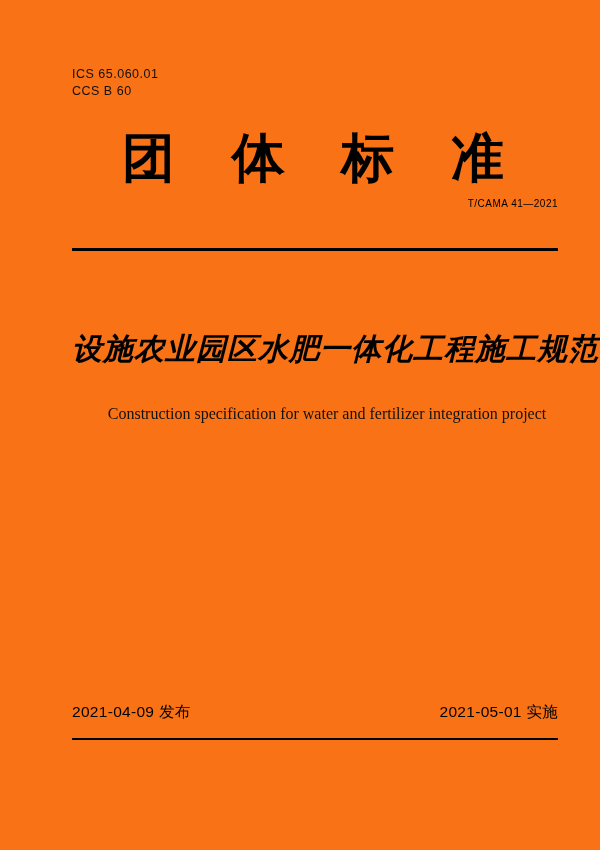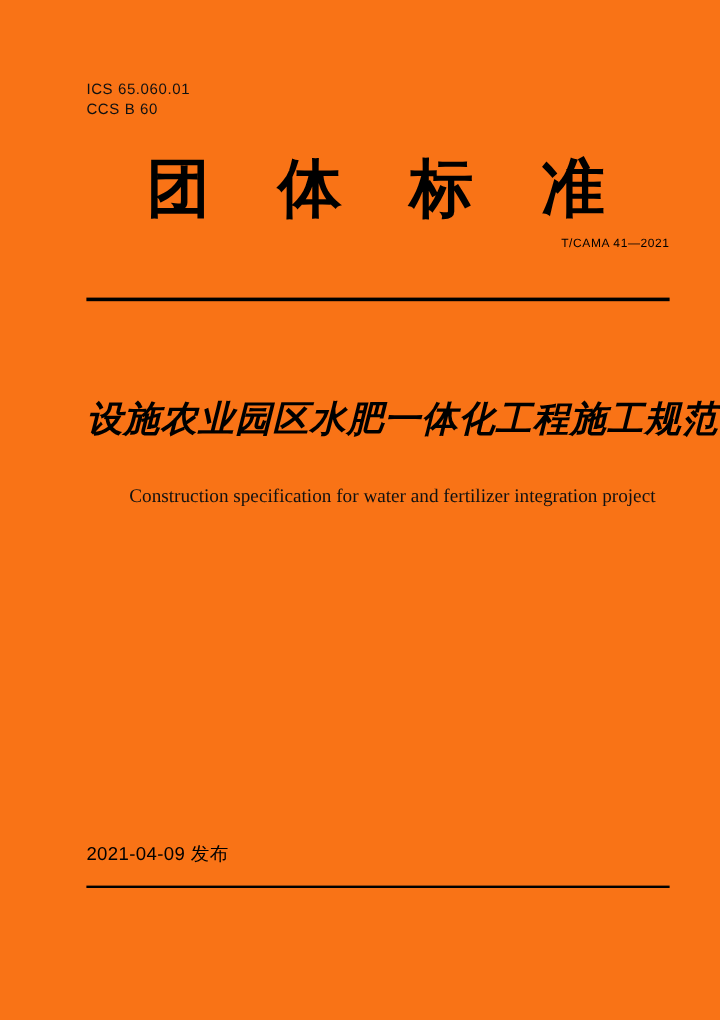--- a/index.html
+++ b/index.html
@@ -140,19 +140,20 @@
     <div class="rule-top"></div>
 
     <div class="doc-title-cn">设施农业园区水肥一体化工程施工规范</div>
 
     <div class="doc-title-en">
       <div>Construction specification for water and fertilizer integration project</div>
     </div>
 
     <div class="date-row">
       <span>2021-04-09 发布</span>
+      <span>2021-05-01 实施</span>
     </div>
 
     <div class="rule-bottom"></div>
 
 
   </div>
 </div>
 
 </body></html>

